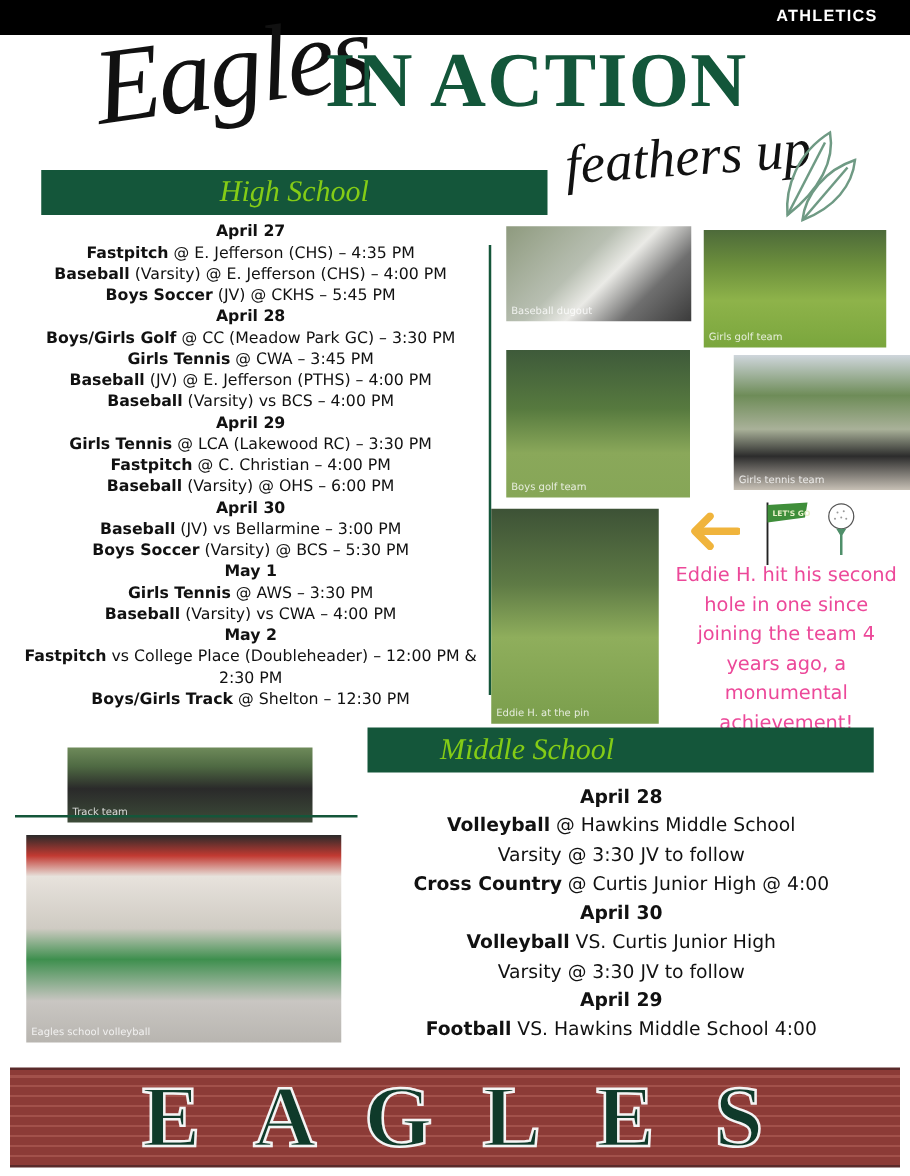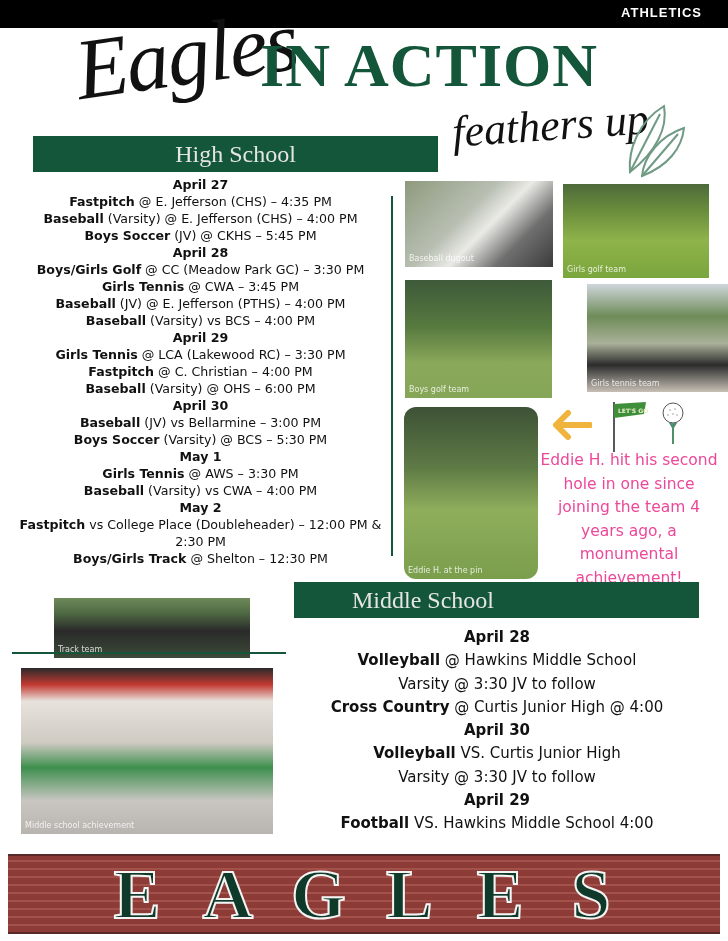--- a/index.html
+++ b/index.html
@@ -6,38 +6,38 @@
   html, body { width: 728px; height: 941px; background: #ffffff; overflow: hidden; }
   body { position: relative; font-family: "DejaVu Sans", sans-serif; color: #111; }
 
   .topbar { position: absolute; left: 0; top: 0; width: 728px; height: 28px; background: #000; }
   .topbar .section { position: absolute; right: 26px; top: 5px; color: #fff; font-weight: bold; font-size: 13px; letter-spacing: 1px; font-family: "Liberation Sans", sans-serif; }
   .title-eagles { position: absolute; left: 70px; top: 28px; font-size: 86px; line-height: 1; color: #111; transform: rotate(-8deg); transform-origin: left top; font-family: "Liberation Serif", serif; font-style: italic; letter-spacing: -2px; }
   .title-action { position: absolute; left: 260px; top: 30px; font-family: "Liberation Serif", serif; font-weight: bold; font-size: 62px; color: #13563a; letter-spacing: 1px; }
   .title-feathers { position: absolute; left: 452px; top: 100px; font-family: "Liberation Serif", serif; font-style: italic; font-size: 44px; color: #111; transform: rotate(-4deg); }
   .feather-icon { position: absolute; left: 620px; top: 100px; width: 70px; height: 80px; }
 
-  .band { position: absolute; background: #14563a; color: #e5e5e5; text-align: center; font-family: "Liberation Serif", serif; }
+  .band { position: absolute; background: #14563a; color: #84cc16; text-align: center; font-family: "Liberation Serif", serif; font-style: italic; }
   .band-hs { left: 33px; top: 136px; width: 405px; height: 36px; font-size: 24px; line-height: 36px; }
   .band-ms { left: 294px; top: 582px; width: 405px; height: 36px; font-size: 24px; line-height: 36px; text-align: left; padding-left: 58px; }
 
   .schedule { position: absolute; font-family: "DejaVu Sans", sans-serif; text-align: center; }
   .hs-schedule { left: 8px; top: 176px; width: 385px; font-size: 12.6px; line-height: 17px; }
   .hs-schedule .date, .ms-schedule .date { font-weight: bold; }
   .hs-schedule .event b, .ms-schedule .event b { font-weight: bold; }
   .vrule { position: absolute; left: 391px; top: 196px; width: 2px; height: 360px; background: #14563a; }
 
   .ms-schedule { left: 292px; top: 626px; width: 410px; font-size: 15px; line-height: 23.3px; }
 
   .photo { position: absolute; overflow: hidden; }
-  .ph-baseball { left: 405px; top: 181px; width: 148px; height: 86px; background: linear-gradient(135deg, #8e9a7e 0%, #b8bfb2 40%, #eaeae6 55%, #6f6f6f 75%, #3b3b3b 100%); }
+  .ph-baseball { left: 405px; top: 181px; width: 148px; height: 76px; background: linear-gradient(135deg, #8e9a7e 0%, #b8bfb2 40%, #eaeae6 55%, #6f6f6f 75%, #3b3b3b 100%); }
   .ph-golf-girls { left: 563px; top: 184px; width: 146px; height: 94px; background: linear-gradient(180deg, #4d6a3a 0%, #6c8f3c 30%, #8eb34a 60%, #7aa63d 100%); }
   .ph-golf-boys { left: 405px; top: 280px; width: 147px; height: 118px; background: linear-gradient(180deg, #3e5a3a 0%, #577a3f 40%, #8aa85a 70%, #86a657 100%); }
   .ph-tennis { left: 587px; top: 284px; width: 147px; height: 108px; background: linear-gradient(180deg, #cfd6dc 0%, #6e8c58 30%, #a9b199 55%, #2c2c2c 75%, #c7c0b5 100%); }
-  .ph-eddie { left: 404px; top: 407px; width: 134px; height: 172px; background: linear-gradient(180deg, #3d5236 0%, #5e7a45 35%, #8fae5c 60%, #7a9e4c 100%); border-radius: 12px; }
+  .ph-eddie { left: 393px; top: 407px; width: 134px; height: 172px; background: linear-gradient(180deg, #3d5236 0%, #5e7a45 35%, #8fae5c 60%, #7a9e4c 100%); }
   .ph-track { left: 54px; top: 566px; width: 196px; height: 60px; background: linear-gradient(180deg, #6e8a5a 0%, #4f6a43 25%, #2a2a2a 55%, #3c4b38 100%); margin-top: 32px; }
   .ph-volley { left: 21px; top: 668px; width: 252px; height: 166px; background: linear-gradient(180deg, #2a2a2a 0%, #c23a32 10%, #e7e2dc 20%, #cfcbc3 45%, #3e8f4e 60%, #c9c6c2 80%, #b8b5b0 100%); }
   .ph-label { position: absolute; bottom: 4px; left: 4px; font-size: 8px; color: rgba(255,255,255,0.8); }
 
   .hrule { position: absolute; left: 12px; top: 652px; width: 274px; height: 2px; background: #14563a; }
 
   .arrow-icon { position: absolute; left: 552px; top: 410px; width: 40px; height: 30px; }
   .flag-icon { position: absolute; left: 610px; top: 400px; width: 40px; height: 52px; }
   .golfball-icon { position: absolute; left: 660px; top: 402px; width: 26px; height: 44px; }
   .eddie-caption { position: absolute; left: 540px; top: 449px; width: 178px; text-align: center; font-family: "DejaVu Sans", sans-serif; font-size: 15.5px; line-height: 23.5px; color: #ec4899; }
@@ -133,21 +133,21 @@
   <circle cx="17" cy="13" r="0.8" fill="#999"></circle>
   <path d="M9 21 L 17 21 L 14 26 L 14 42 L 12 42 L 12 26 Z" fill="#4f8f6a"></path>
 </svg>
 <div class="eddie-caption">Eddie H. hit his second hole in one since joining the team 4 years ago, a monumental achievement!</div>
 
 <div class="photo ph-track">
     <span class="ph-label">Track team</span>
   </div>
 <div class="hrule"></div>
 <div class="photo ph-volley">
-    <span class="ph-label">Middle school achievement</span>
+    <span class="ph-label">Eagles school volleyball</span>
   </div>
 
 <div class="band band-ms">Middle School</div>
 
 <div class="schedule ms-schedule">
   <div class="date">April 28</div>
   <div class="event"><b>Volleyball</b><span> @ Hawkins Middle School</span></div>
   <div class="event"><b></b><span>Varsity @ 3:30 JV to follow</span></div>
   <div class="event"><b>Cross Country</b><span> @ Curtis Junior High @ 4:00</span></div>
 

